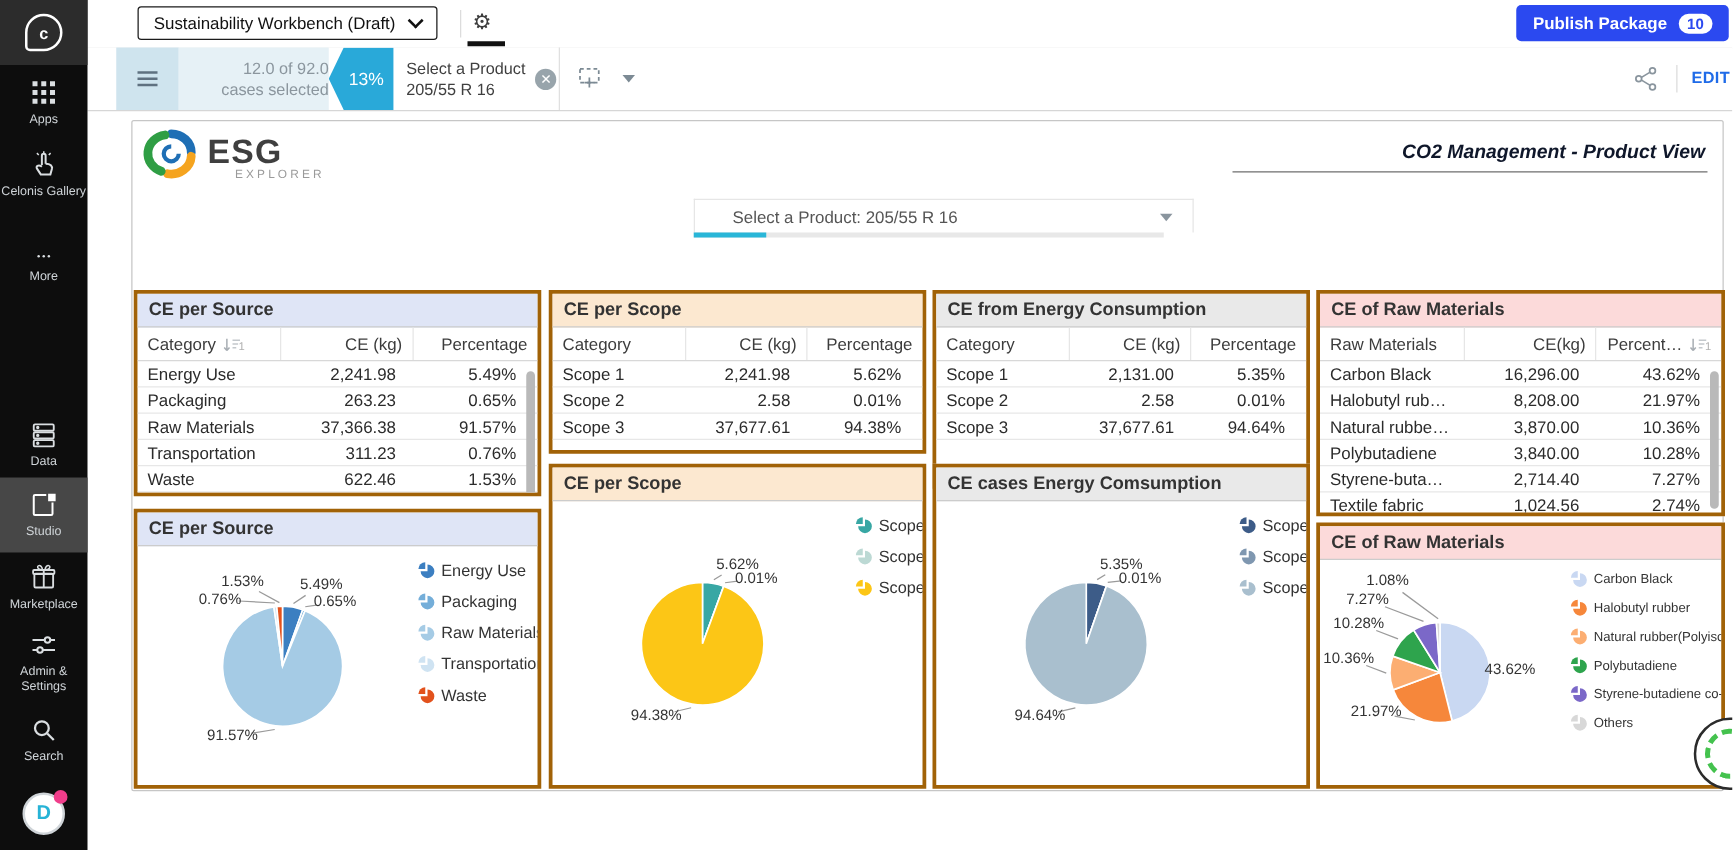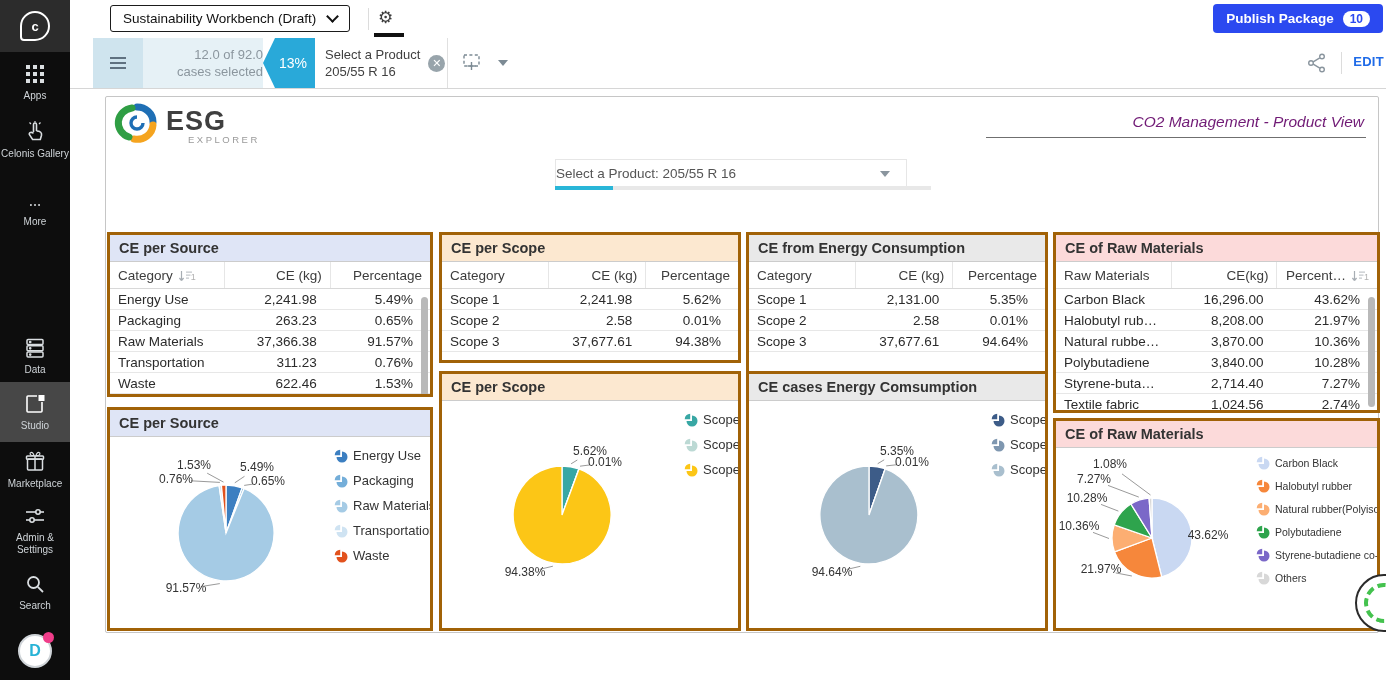--- a/index.html
+++ b/index.html
@@ -40,23 +40,23 @@
   .tb-caret{position:absolute;left:428px;top:22px;width:0;height:0;border-left:5px solid transparent;border-right:5px solid transparent;border-top:6px solid #7c8a94;cursor:pointer;}
   .tb-share{position:absolute;right:58px;top:14px;cursor:pointer;}
   .tb-div2{position:absolute;right:44px;top:14px;height:22px;width:1px;background:#dcdcdc;}
   .tb-edit{position:absolute;right:2px;top:16px;color:#1f6be8;font-size:13px;font-weight:bold;letter-spacing:.3px;cursor:pointer;}
 
   
   .dash{position:absolute;left:105px;top:96px;width:1274px;height:537px;border:1px solid #c6c6c6;background:#fff;border-radius:2px;box-sizing:border-box;}
   .esg-logo{position:absolute;left:8px;top:6px;display:flex;align-items:flex-end;gap:6px;}
   .esg-text .big{font-size:27px;font-weight:bold;color:#3f3f3f;line-height:26px;letter-spacing:1px;}
   .esg-text .sub{font-size:9.5px;color:#9a9a9a;letter-spacing:2.5px;margin-left:22px;}
-  .page-title{position:absolute;right:14px;top:16px;color:#701a75;font-size:15.5px;font-weight:normal;font-style:italic;}
+  .page-title{position:absolute;right:14px;top:16px;color:#0f172a;font-size:15.5px;font-weight:bold;font-style:italic;}
   .title-rule{position:absolute;left:880px;right:12px;top:40px;border-bottom:1px solid #6f6f6f;}
-  .prod-select{position:absolute;left:449px;top:62px;width:352px;height:27px;background:#fff;border:1px solid #e6e6e6;border-bottom:none;box-sizing:border-box;display:flex;align-items:center;font-size:13.5px;color:#555;cursor:pointer;}
+  .prod-select{position:absolute;left:449px;top:62px;width:400px;height:27px;background:#fff;border:1px solid #e6e6e6;border-bottom:none;box-sizing:border-box;display:flex;align-items:center;font-size:13.5px;color:#555;padding-left:30px;cursor:pointer;}
   .prod-caret{position:absolute;right:16px;top:11px;width:0;height:0;border-left:5px solid transparent;border-right:5px solid transparent;border-top:6px solid #8a959e;}
   .prod-bar{position:absolute;left:449px;top:89px;width:376px;height:4px;background:#e8e8e8;}
   .prod-bar .fill{height:4px;width:58px;background:#29b6d8;}
 
   
   .card{position:absolute;border:3px solid #a16207;background:#fff;overflow:hidden;box-sizing:border-box;}
   .card-title{height:26px;line-height:26px;padding:0 9px;font-weight:bold;font-size:14.5px;color:#333;border-bottom:1px solid #ccc;white-space:nowrap;overflow:hidden;}
   .pos-t1{left:1px;top:135px;width:326px;height:165px;}
   .pos-t2{left:333px;top:135px;width:302px;height:131px;}
   .pos-t3{left:640px;top:135px;width:302px;height:159px;}

